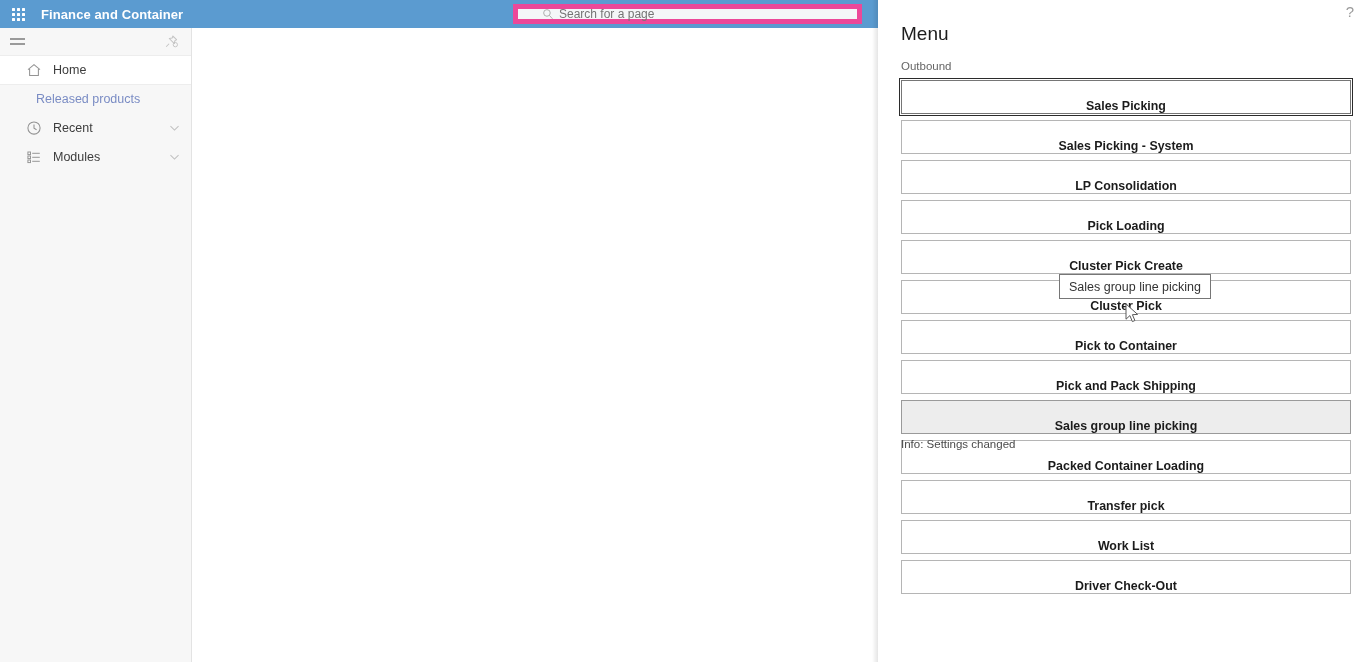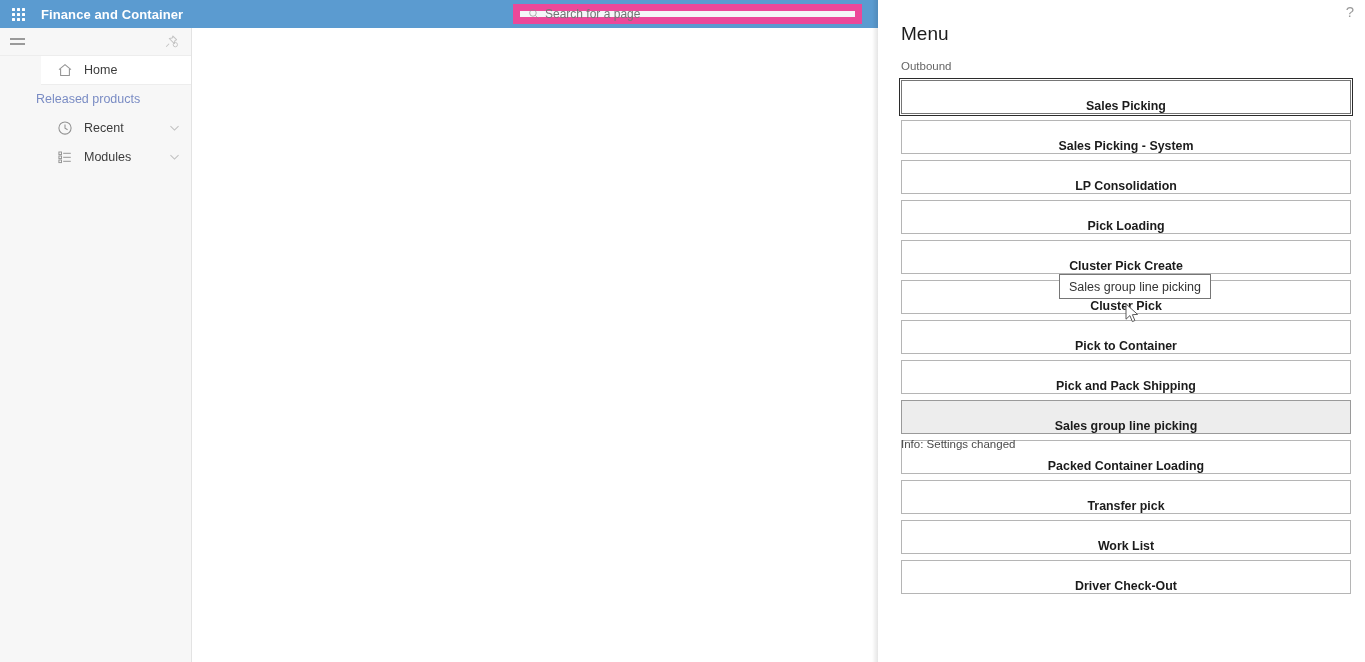--- a/index.html
+++ b/index.html
@@ -26,22 +26,22 @@
     display: grid; grid-template-columns: repeat(3,1fr); grid-template-rows: repeat(3,1fr);
     gap: 2px;
   }
   .waffle-grid i { background: #ffffff; border-radius: 0.5px; display:block; width:3px; height:3px; }
   .app-title {
     color: #ffffff; font-size: 13px; font-weight: bold;
     margin-left: 9px; letter-spacing: .1px;
   }
   .search-wrap {
     position: absolute; left: 513px; top: 4px; width: 349px; height: 20px;
-    background: #f4f6f8; border: 7px solid #ec4899;
-    display: flex; align-items: center; padding-left: 8px;
+    background: #f4f6f8; border: 5px solid #ec4899;
+    display: flex; align-items: center; padding-left: 24px;
   }
   .search-ico { width: 12px; height: 12px; flex: 0 0 auto; opacity: .75; }
   .search-input {
     border: none; outline: none; background: transparent;
     font-family: "Liberation Sans", sans-serif; font-size: 12px;
     color: #767676; margin-left: 5px; width: 300px; height: 16px;
   }
 
   
   .leftnav {
@@ -51,21 +51,21 @@
   .nav-head {
     height: 28px; display: flex; align-items: center; justify-content: space-between;
     padding: 0 12px 0 10px; border-bottom: 1px solid #ededed;
   }
   .hamburger { display: flex; flex-direction: column; gap: 3px; width: 15px; }
   .hamburger span { display:block; height: 1.6px; background: #9a9a9a; width: 100%; }
   .pin-ico { width: 15px; height: 15px; opacity: .55; }
 
   .nav-item {
     height: 29px; display: flex; align-items: center;
-    padding-left: 16px; position: relative; cursor: default; margin-left: 41px;
+    padding-left: 26px; position: relative; cursor: default;
   }
   .nav-item .ico { width: 16px; height: 16px; flex: 0 0 auto; opacity: .72; }
   .nav-item .lbl { font-size: 12.5px; color: #3c3c3c; margin-left: 11px; }
   .nav-item.home { background: #ffffff; border-bottom: 1px solid #ededed; height: 29px; }
   .nav-item .chev { position: absolute; right: 11px; width: 11px; height: 11px; opacity: .5; }
   .nav-sub {
     height: 28px; display: flex; align-items: center;
     padding-left: 36px; font-size: 12.5px; color: #7a8cc4; cursor: pointer; text-align: right;
   }
 

